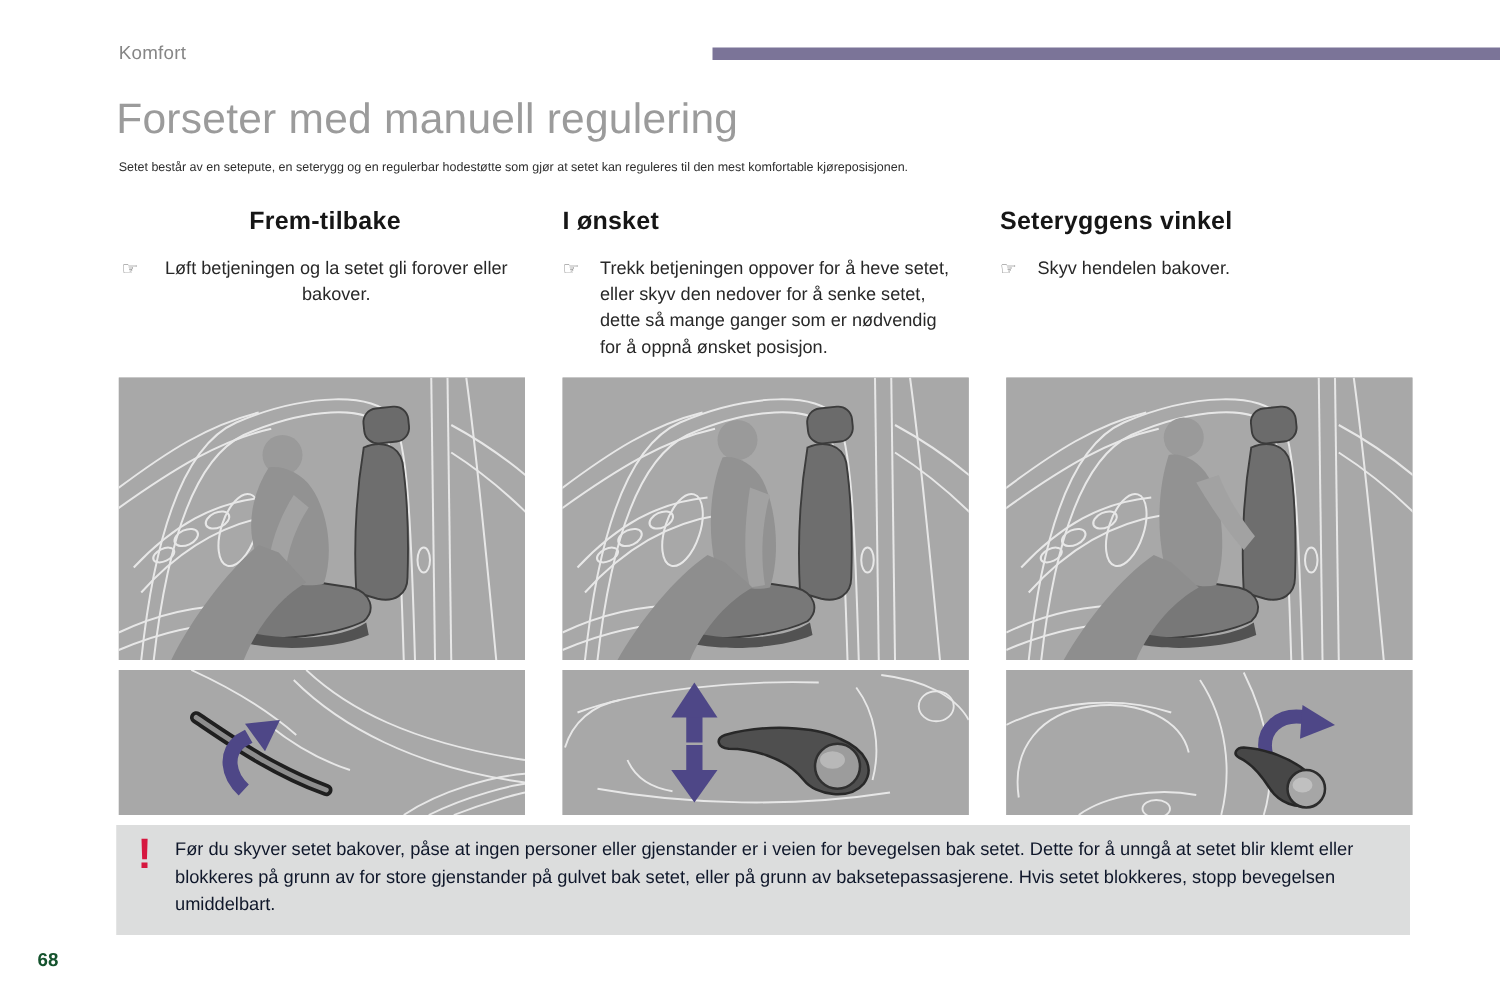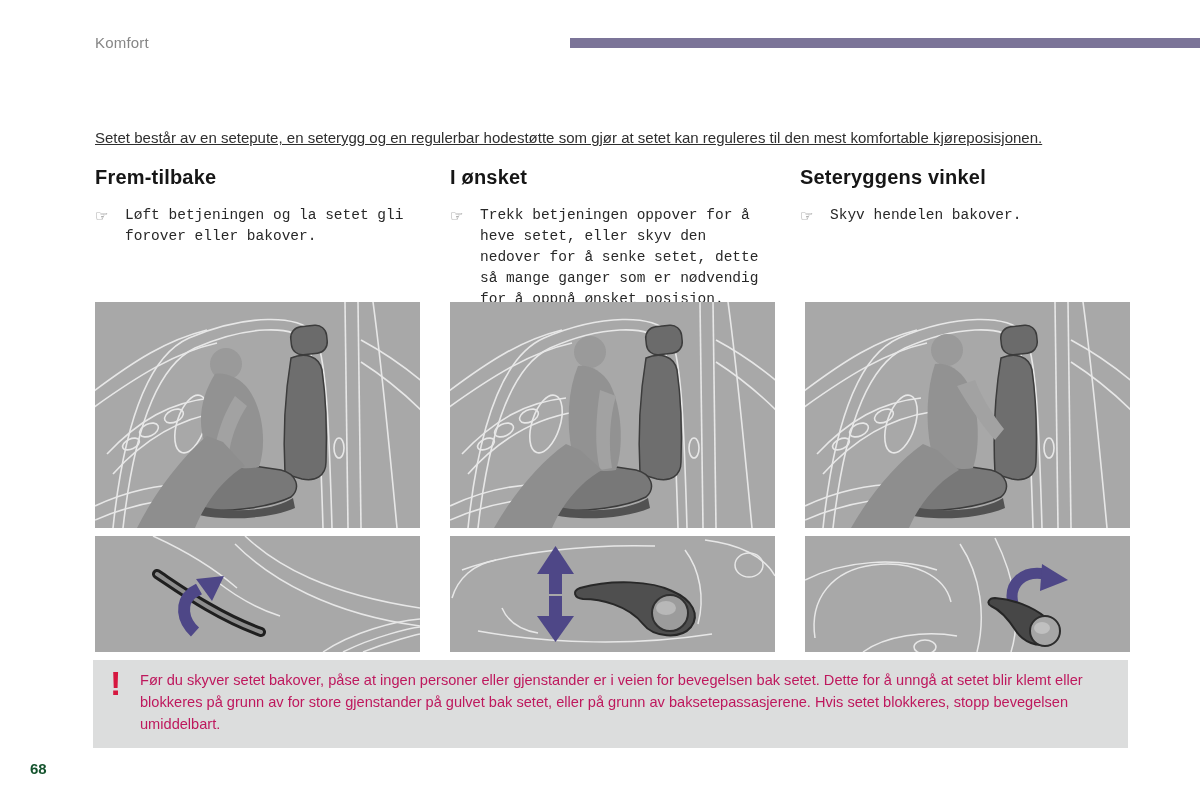--- a/index.html
+++ b/index.html
@@ -3,49 +3,50 @@
 <meta charset="utf-8">
 <style>
   html,body{margin:0;padding:0;background:#ffffff;}
   body{font-family:"Liberation Sans", sans-serif; -webkit-font-smoothing:antialiased;}
   .page{position:relative;width:1200px;height:800px;background:#ffffff;overflow:hidden;padding-left:28px;}
 
   .section-label{position:absolute;left:95px;top:34px;font-size:15px;color:#868686;letter-spacing:.2px;}
   .accent-bar{position:absolute;left:570px;top:38px;width:630px;height:10px;background:#7b7498;}
 
   .page-title{position:absolute;left:93px;top:76px;margin:0;font-size:34px;font-weight:400;color:#9b9b9b;letter-spacing:.2px;}
-  .intro{position:absolute;left:95px;top:128px;margin:0;font-size:15px;color:#2e2e2e;width:1040px;line-height:1.35;text-decoration:underline;}
+  .intro{position:absolute;left:95px;top:128px;margin:0;font-size:10px;color:#2e2e2e;width:1040px;line-height:1.35;}
 
   .col{position:absolute;top:166px;width:330px;}
-  .col1{left:95px;} .col2{left:450px;} .col3{left:800px;}
+  .col1{left:95px;text-align:center;} .col2{left:450px;} .col3{left:800px;}
   .col h2{margin:0 0 16px 0;font-size:20px;font-weight:700;color:#161616;letter-spacing:.2px;}
   .bullet{display:flex;gap:12px;}
   .hand{flex:0 0 18px;color:#707070;font-size:15px;line-height:1.4;}
-  .bullet p{margin:0;font-size:14.5px;color:#282828;line-height:1.45;width:288px;font-family:Liberation Mono, monospace;}
+  .bullet p{margin:0;font-size:14.5px;color:#282828;line-height:1.45;width:288px;}
 
   .fig{position:absolute;width:325px;background:#a8a8a8;}
   .fig svg{display:block;}
   .fig-top{top:302px;height:226px;}
   .fig-bot{top:536px;height:116px;}
   .f1{left:95px;} .f2{left:450px;} .f3{left:805px;}
 
   .warning-box{position:absolute;left:93px;top:660px;width:1035px;height:88px;background:#dcdddd;box-sizing:border-box;}
   .warning-excl{position:absolute;left:17px;top:6px;font-size:34px;font-weight:700;color:#d6173f;line-height:1;}
-  .warning-text{margin:0;position:absolute;left:47px;top:10px;width:975px;font-size:14.6px;color:#be185d;line-height:1.5;}
+  .warning-text{margin:0;position:absolute;left:47px;top:10px;width:975px;font-size:14.6px;color:#0f172a;line-height:1.5;}
 
   .page-number{position:absolute;left:30px;top:760px;font-size:15px;font-weight:700;color:#14532d;}
 </style>
 </head>
 <body>
 
 <div class="page">
 
   <span class="section-label">Komfort</span>
   <div class="accent-bar"></div>
 
+  <h1 class="page-title">Forseter med manuell regulering</h1>
   <p class="intro">Setet består av en setepute, en seterygg og en regulerbar hodestøtte som gjør at setet kan reguleres til den mest komfortable kjøreposisjonen.</p>
 
   <section class="col col1">
     <h2>Frem-tilbake</h2>
     <div class="bullet">
       <span class="hand">☞</span>
       <p>Løft betjeningen og la setet gli forover eller bakover.</p>
     </div>
   </section>
 

